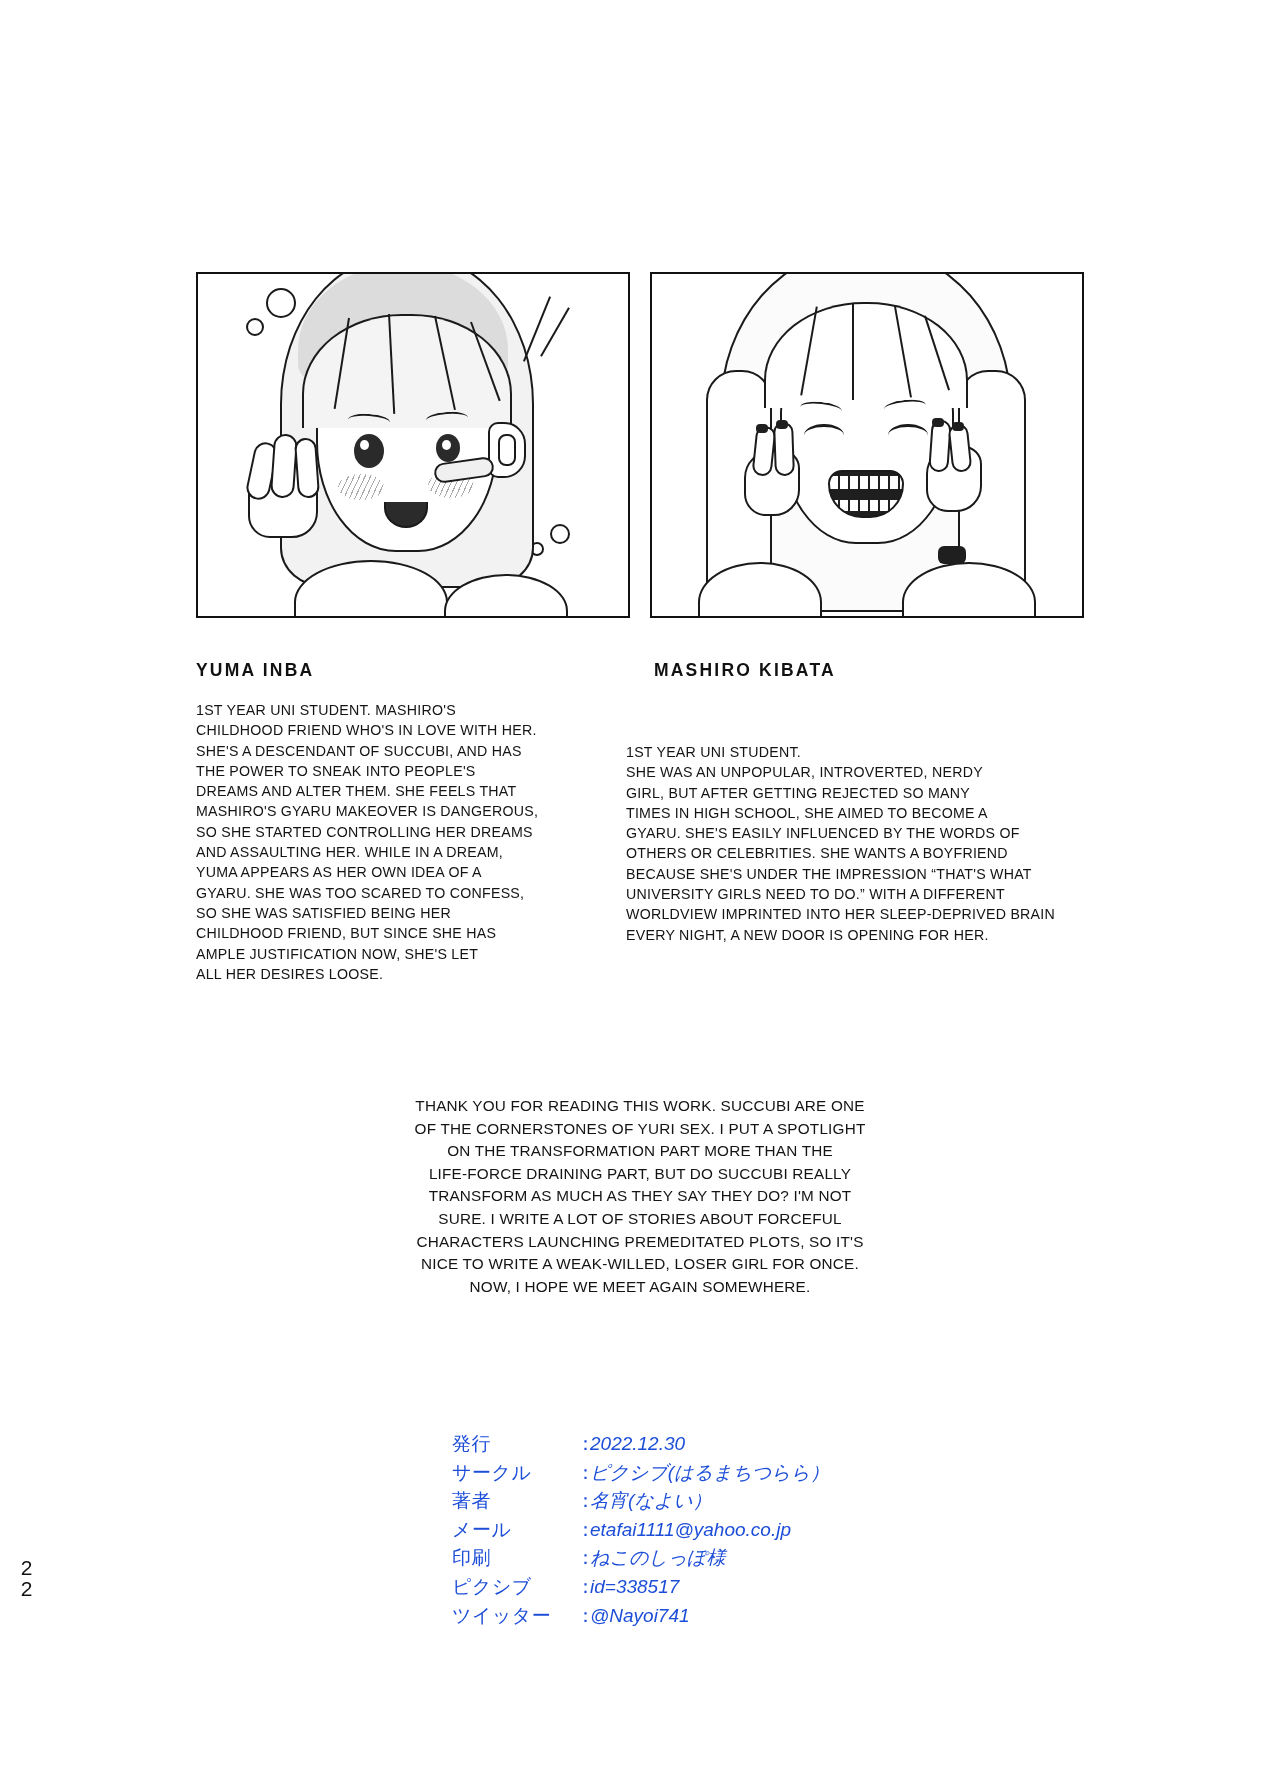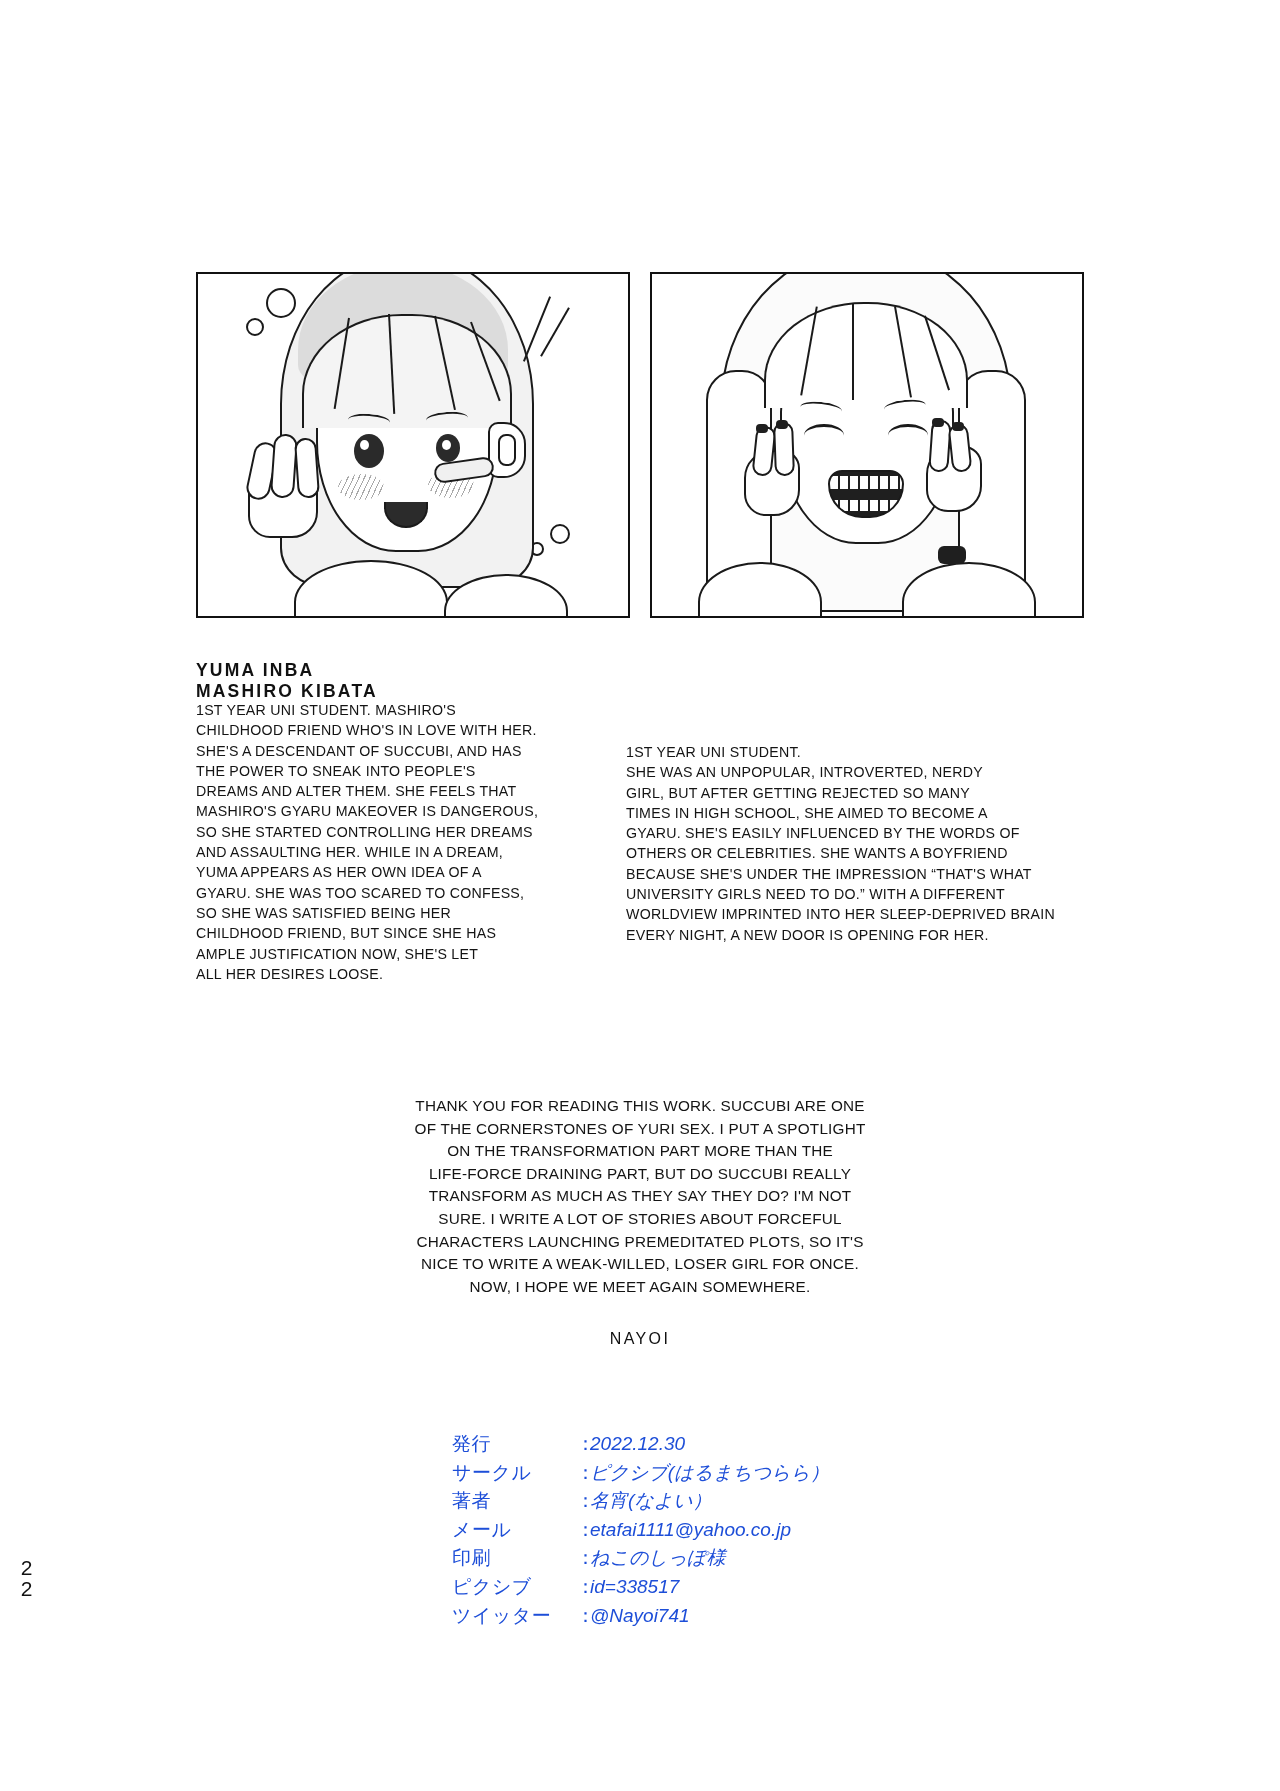--- a/index.html
+++ b/index.html
@@ -221,21 +221,20 @@
   }
 
   
   .char-names {
     position: absolute;
     left: 196px;
     top: 660px;
     width: 888px;
     display: flex;
     justify-content: space-between;
-    flex-direction: column;
   }
   .char-name {
     width: 430px;
     font-size: 17.5px;
     letter-spacing: 2.2px;
     font-weight: 600;
     color: #111;
   }
 
   .char-bios {
@@ -452,21 +451,20 @@
 
   <div class="afterword-body">THANK YOU FOR READING THIS WORK. SUCCUBI ARE ONE
 OF THE CORNERSTONES OF YURI SEX. I PUT A SPOTLIGHT
 ON THE TRANSFORMATION PART MORE THAN THE
 LIFE-FORCE DRAINING PART, BUT DO SUCCUBI REALLY
 TRANSFORM AS MUCH AS THEY SAY THEY DO? I'M NOT
 SURE. I WRITE A LOT OF STORIES ABOUT FORCEFUL
 CHARACTERS LAUNCHING PREMEDITATED PLOTS, SO IT'S
 NICE TO WRITE A WEAK-WILLED, LOSER GIRL FOR ONCE.
 NOW, I HOPE WE MEET AGAIN SOMEWHERE.</div>
-  <div class="afterword-sign">NAYOI</div>
 
   <div class="colophon">
     <div class="colo-row">
       <span class="colo-label">発行</span>
       <span class="colo-sep">：</span>
       <span class="colo-value">2022.12.30</span>
     </div>
     <div class="colo-row">
       <span class="colo-label">サークル</span>
       <span class="colo-sep">：</span>

